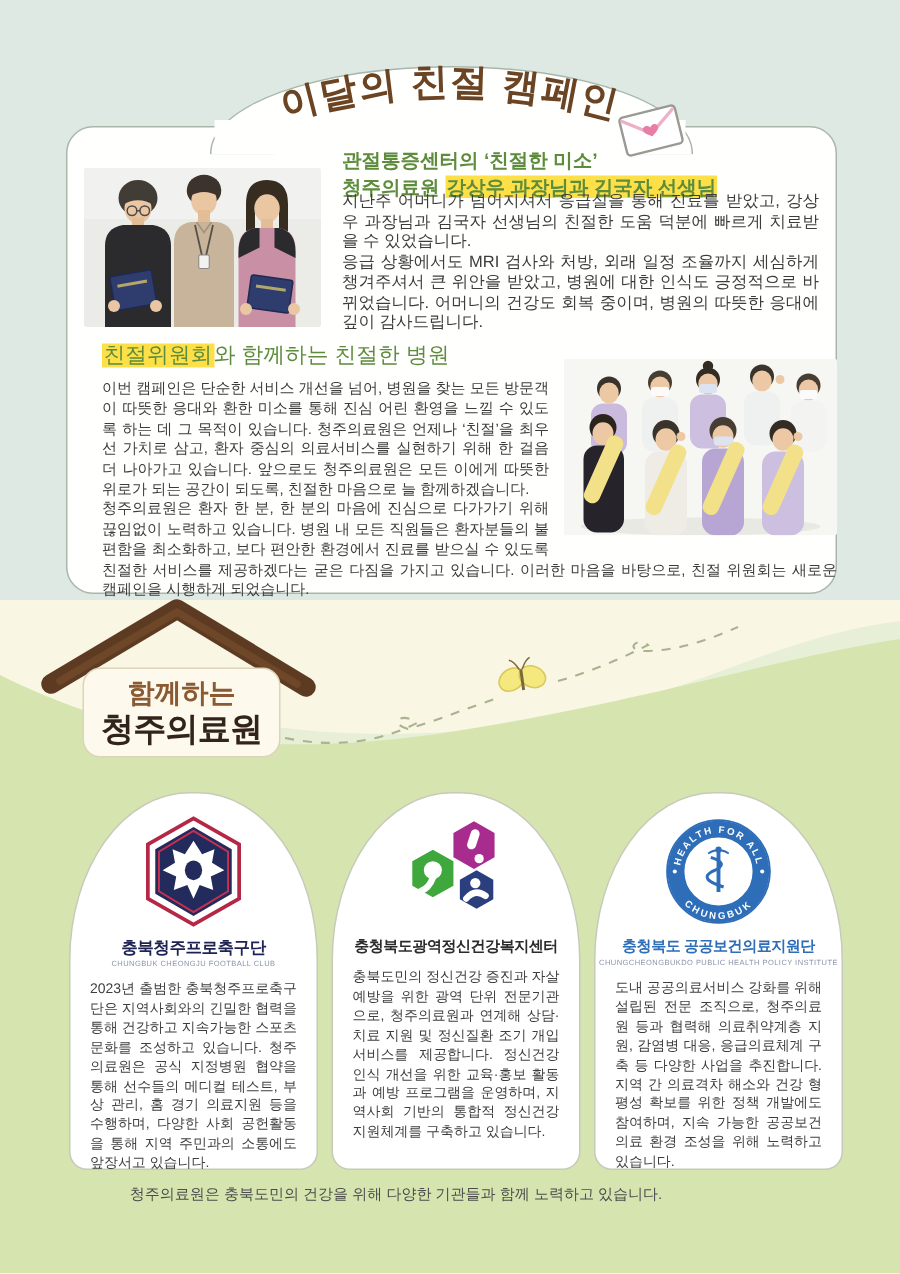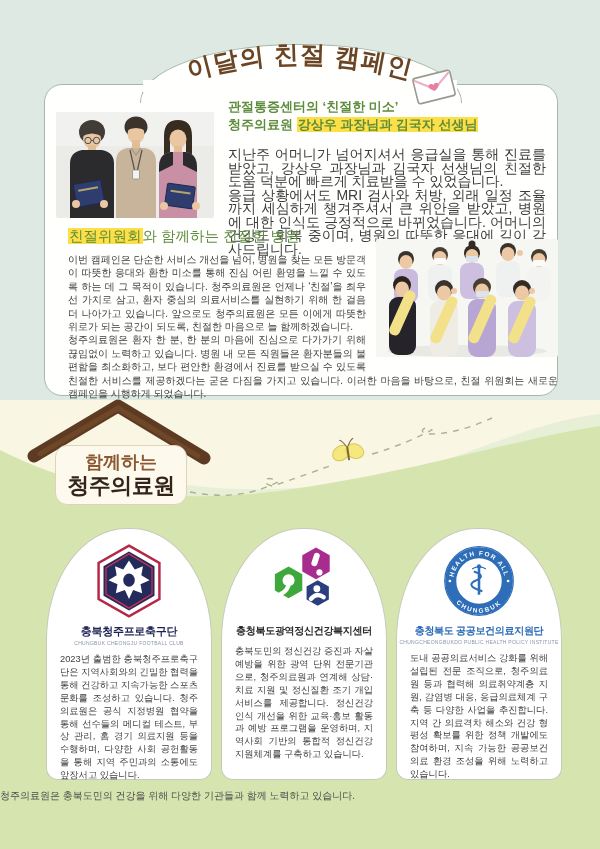--- a/index.html
+++ b/index.html
@@ -17,22 +17,22 @@
   .banner-text-svg text{font-family:"Liberation Sans","DejaVu Sans",sans-serif;font-weight:bold;
     font-size:25px;fill:#6b4423;letter-spacing:1px;}
   .mail{position:absolute;left:412px;top:70px;width:44px;height:34px;z-index:6;transform:rotate(-14deg);}
 
   .photo1{position:absolute;left:56px;top:112px;width:158px;height:106px;z-index:5;border-radius:2px;overflow:hidden;}
   .photo2-wrap{float:right;width:182px;height:118px;margin:-14px 0 6px 10px;border-radius:2px;overflow:hidden;}
 
   .story-title{position:absolute;left:228px;top:98px;width:320px;z-index:5;
     font-size:13px;font-weight:bold;color:#5d8c3c;line-height:18px;}
   .hl{background:#fde047;padding:0 1px;}
-  .story-body{position:absolute;left:228px;top:148px;width:318px;z-index:5;
-    font-size:14px;line-height:13.5px;color:#3c3c3c;text-align:justify;}
+  .story-body{position:absolute;left:228px;top:128px;width:318px;z-index:5;
+    font-size:11px;line-height:13.5px;color:#3c3c3c;text-align:justify;}
   .story-body p{margin:0;}
 
   .committee{position:absolute;left:68px;top:227px;width:490px;z-index:5;}
   .committee h2{margin:0 0 7px 0;font-size:14.5px;font-weight:normal;color:#5d8c3c;}
   .committee .body{font-size:10px;line-height:13.4px;color:#3c3c3c;text-align:justify;}
   .committee .body p{margin:0;}
 
   
   .cream-bg{position:absolute;left:0;top:400px;width:600px;height:449px;background:#faf6e4;}
   .hills{position:absolute;left:0;top:408px;width:600px;height:441px;}
@@ -48,21 +48,21 @@
   .card{width:166px;height:252px;background:#ffffff;border:1px solid #c6cab9;box-sizing:border-box;
     border-radius:80px 80px 12px 12px / 112px 112px 12px 12px;padding-top:14px;}
   .card .logo{height:76px;display:flex;align-items:center;justify-content:center;}
   .card .title{margin-top:5px;text-align:center;font-weight:bold;font-size:10px;letter-spacing:-0.3px;}
   .card.c1 .title{color:#1c2353;font-size:11px;}
   .card.c2 .title{color:#2b2b2b;}
   .card.c3 .title{color:#2e6db8;}
   .card .subtitle{text-align:center;font-size:5px;color:#8a93a8;letter-spacing:0.3px;margin-top:1px;}
   .card .body{margin-top:7px;padding:0 13px;font-size:9.3px;line-height:12.9px;color:#3e3e3e;text-align:justify;}
 
-  .footer{position:absolute;left:0;top:789px;width:528px;text-align:left;z-index:6;
+  .footer{position:absolute;left:0;top:789px;width:528px;text-align:center;z-index:6;
     font-size:10px;color:#4c4c4c;}
 </style>
 </head>
 <body>
 
 <div class="page">
 
   <div class="mint-bg"></div>
   <div class="cream-bg"></div>
 

